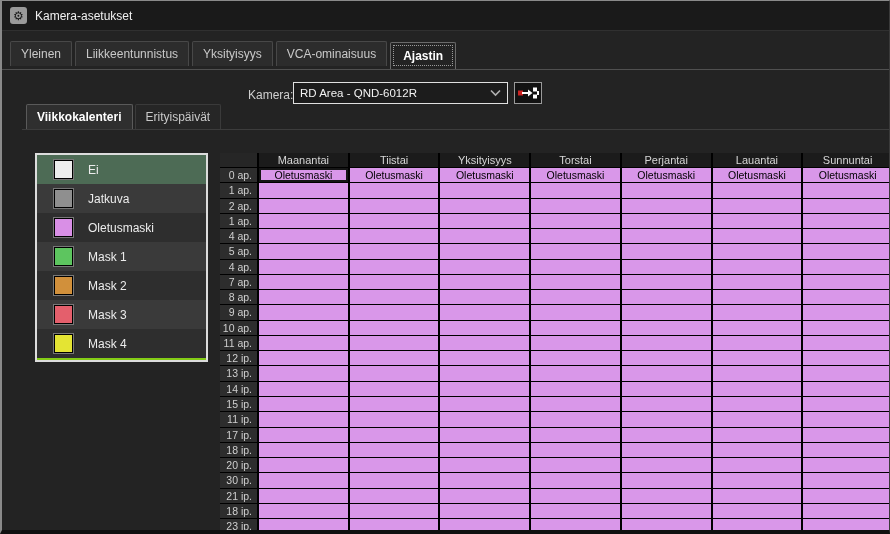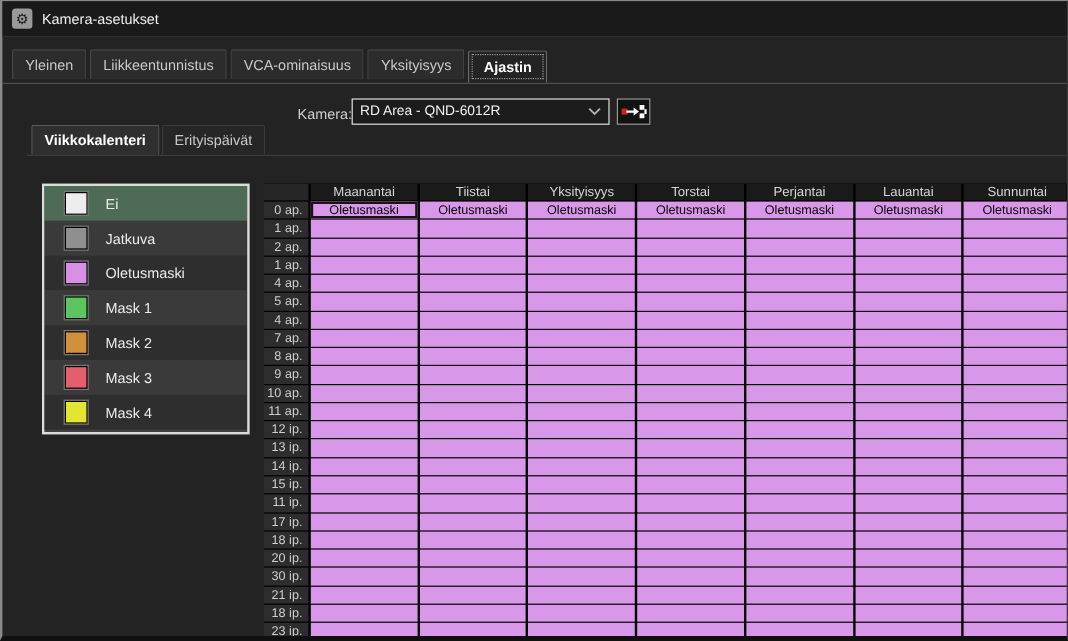--- a/index.html
+++ b/index.html
@@ -18,21 +18,21 @@
   .camera-label{position:absolute;left:246px;top:87px;font-size:12px;color:#cfcfcf;}
   .camera-combo{position:absolute;left:291px;top:81px;width:215px;height:22px;background:#1c1c1c;border:1px solid #e0e0e0;display:flex;align-items:center;padding:0 6px;cursor:default;}
   .camera-combo .value{color:#f2f2f2;font-size:11.5px;flex:1;white-space:nowrap;overflow:hidden;}
   .camera-combo .chev{color:#b0b0b0;flex:none;display:flex;}
   .apply-btn{position:absolute;left:512px;top:81px;width:28px;height:22px;background:#121212;border:1px solid #9a9a9a;display:flex;align-items:center;justify-content:center;padding:0;cursor:default;}
   
   .sub-tabs{position:absolute;left:20px;top:104px;right:0;height:25px;border-bottom:1px solid #3c3c3c;display:flex;align-items:flex-end;gap:2px;padding-left:4px;}
   .subtab{padding:5px 10px;font-size:12px;color:#c9c9c9;background:#262626;border:1px solid #3a3a3a;border-bottom:none;border-radius:2px 2px 0 0;cursor:default;}
   .subtab.active{background:#2f2f2f;color:#ffffff;font-weight:bold;border-color:#5a5a5a;}
   
-  .legend{position:absolute;left:33px;top:152px;width:173px;height:209px;background:#404040;border:2px solid #dcdcdc;overflow:hidden;}
+  .legend{position:absolute;left:33px;top:152px;width:173px;height:209px;background:#84cc16;border:2px solid #dcdcdc;overflow:hidden;}
   .legend-row{height:29px;display:flex;align-items:center;background:#2e2e2e;cursor:default;}
   .legend-row:nth-child(even){background:#3a3a3a;}
   .legend-row.selected{background:#4d6b55;}
   .swatch{width:19px;height:19px;border:1px solid #000;box-shadow:0 0 0 1px #777;margin-left:17px;flex:none;}
   .legend-label{color:#ececec;font-size:12px;margin-left:15px;}
   
   .grid{position:absolute;left:218px;top:152px;width:672px;height:382px;overflow:hidden;background:#000;
         display:grid;grid-template-columns:37px repeat(7,1fr);grid-template-rows:14px;grid-auto-rows:14.27px;gap:1px 2px;}
   .corner{background:#262626;}
   .day-header{background:#1b1b1b;color:#d6d6d6;font-size:11px;text-align:center;line-height:14px;white-space:nowrap;overflow:hidden;}
@@ -46,22 +46,22 @@
 <div class="window">
 
   <div class="titlebar">
     <span class="app-icon">⚙</span>
     <span class="title-text">Kamera-asetukset</span>
   </div>
 
   <div class="main-tabs">
       <div class="tab">Yleinen</div>
       <div class="tab">Liikkeentunnistus</div>
+      <div class="tab">Yksityisyys</div>
       <div class="tab">VCA-ominaisuus</div>
-      <div class="tab">Yksityisyys</div>
       <div class="tab active">Ajastin</div>
     </div>
 
   <span class="camera-label">Kamera:</span>
 
   <div class="camera-combo">
     <span class="value">RD Area - QND-6012R</span>
     <span class="chev">
       <svg width="11" height="8" viewBox="0 0 11 8">
           <polyline points="1,1.5 5.5,6 10,1.5" fill="none" stroke="#b0b0b0" stroke-width="1.6"></polyline>

